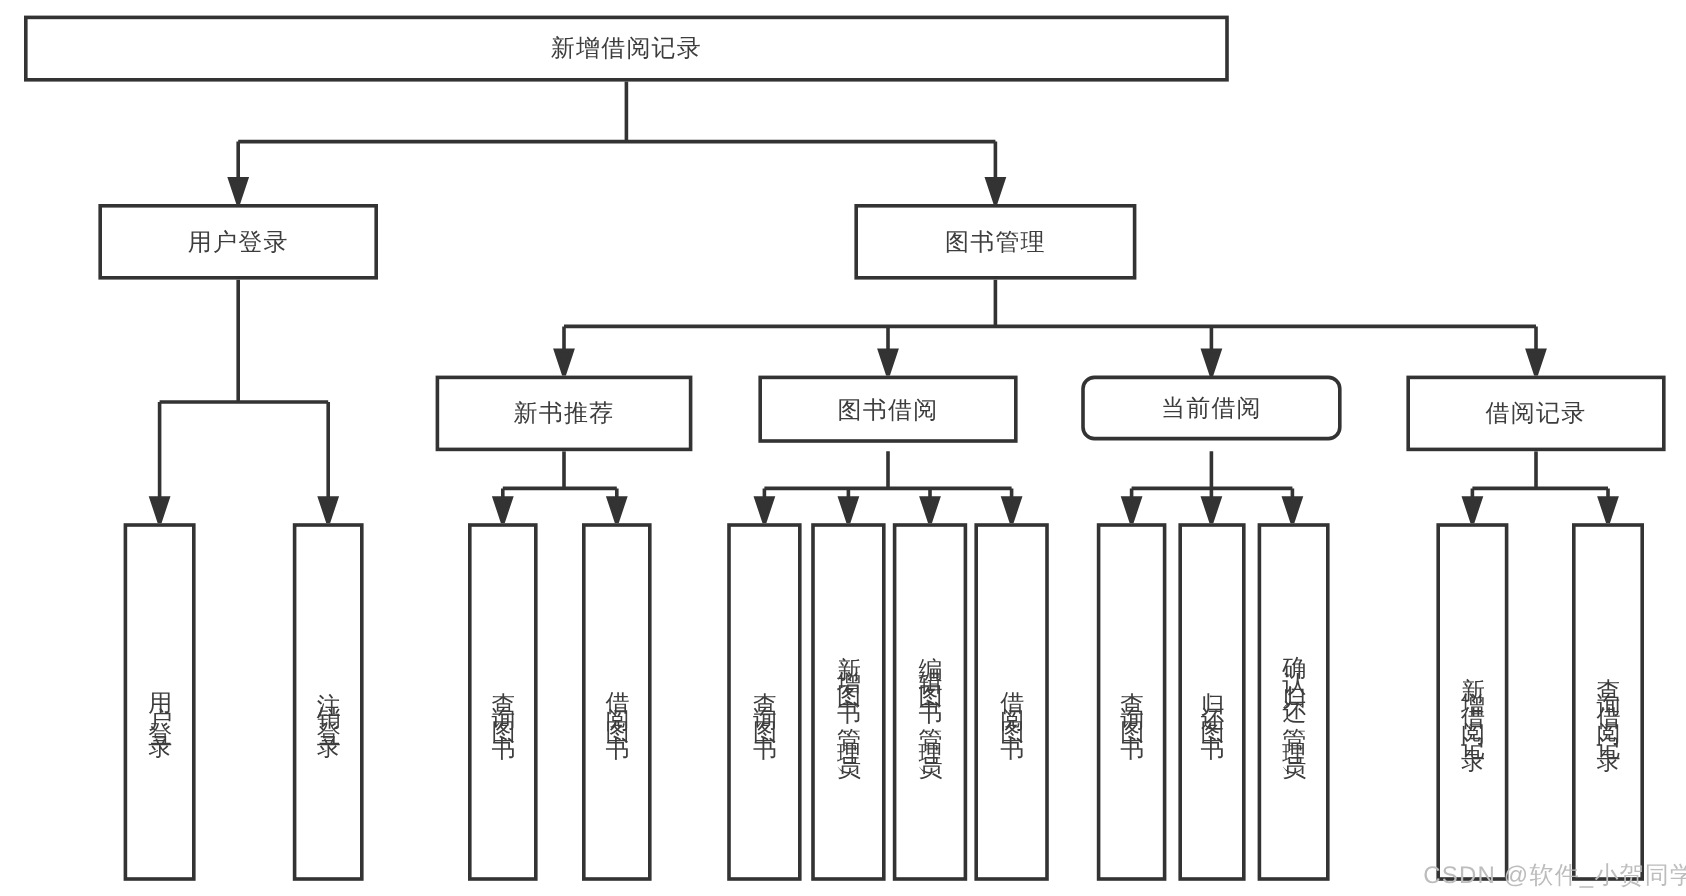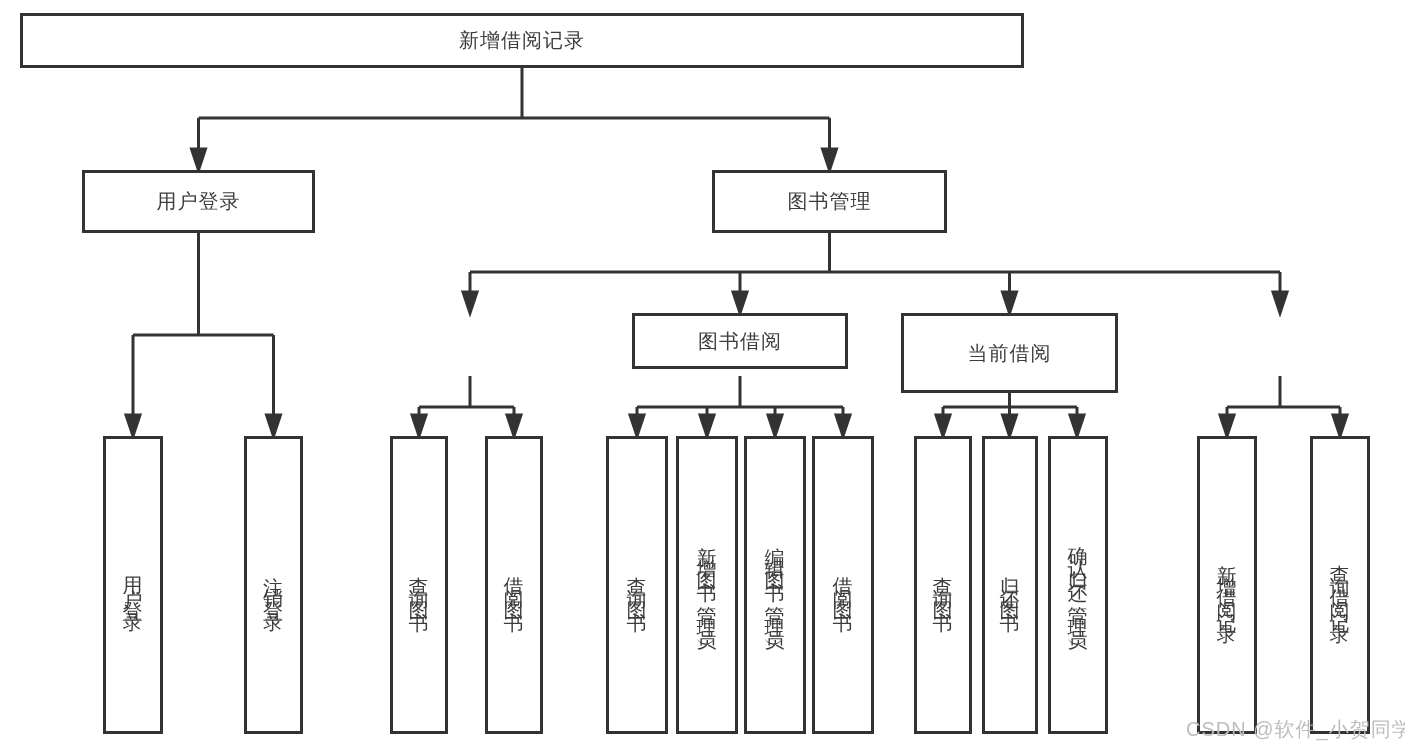--- a/index.html
+++ b/index.html
@@ -117,22 +117,24 @@
         <polygon points="1333,415 1347,415 1340,436"></polygon>
       </g>
     </g>
   </svg>
 
   <div class="node" style="left:20px; top:13px; width:1004px; height:55px;">新增借阅记录</div>
 
   <div class="node" style="left:82px; top:170px; width:233px; height:63px;">用户登录</div>
   <div class="node" style="left:712px; top:170px; width:235px; height:63px;">图书管理</div>
 
+  <div class="node" style="left:363px; top:313px; width:214px; height:63px;">新书推荐</div>
   <div class="node" style="left:632px; top:313px; width:216px; height:56px;">图书借阅</div>
-  <div class="node" style="left:901px; top:313px; width:217px; height:80px;">当前借阅</div>
+  <div class="node" style="left:901px; top:313px; width:217px; height:54px;border-radius:11px;">当前借阅</div>
+  <div class="node" style="left:1172px; top:313px; width:216px; height:63px;">借阅记录</div>
 
   <div class="leaf" style="left:103px; top:436px; width:60px; height:298px;">
     <span class="vtext">用户登录</span>
   </div>
   <div class="leaf" style="left:244px; top:436px; width:59px; height:298px;">
     <span class="vtext">注销登录</span>
   </div>
 
   <div class="leaf" style="left:390px; top:436px; width:58px; height:298px;">
     <span class="vtext">查询图书</span>

